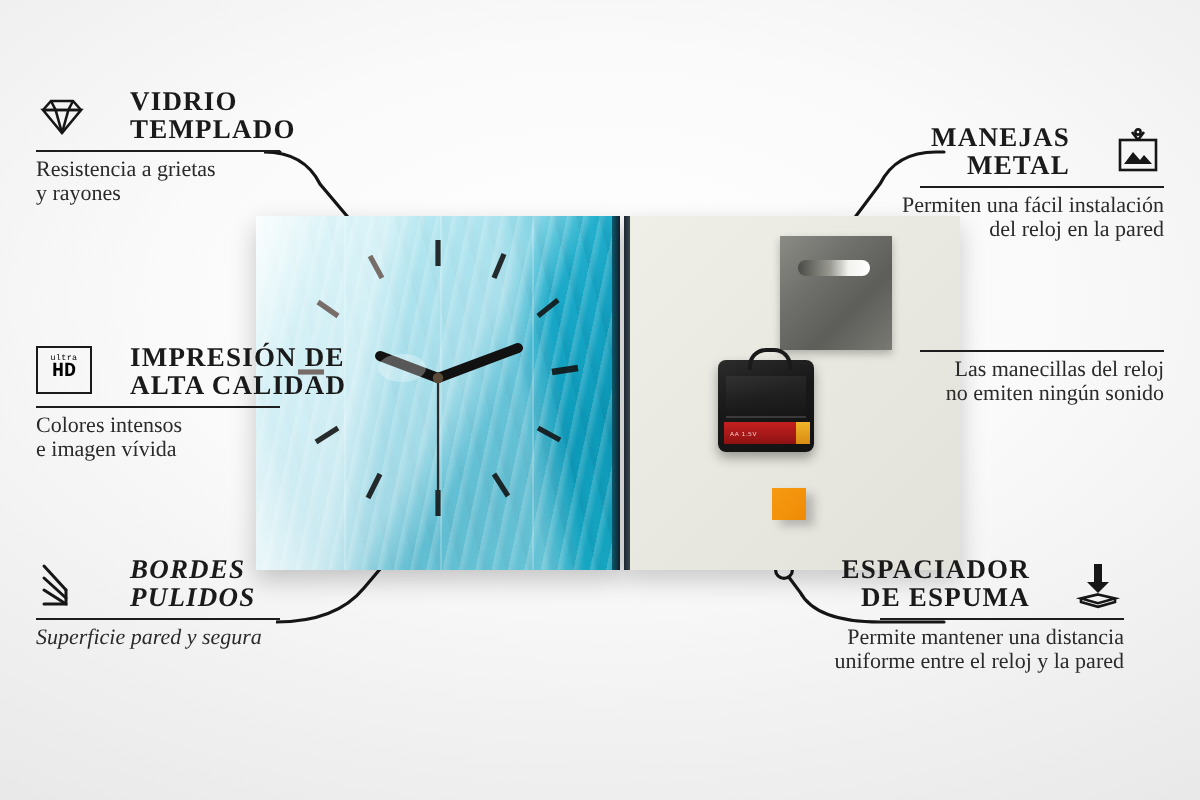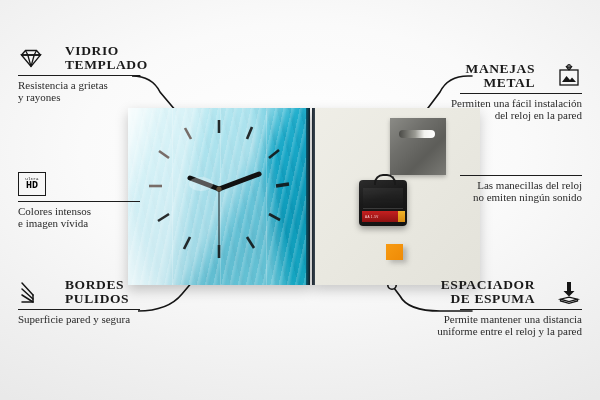--- a/index.html
+++ b/index.html
@@ -110,28 +110,28 @@
     font-family:"Liberation Serif",serif;
   }
   .feature.right .sub{text-align:right;}
   .ico{width:26px;height:26px;flex:0 0 26px;display:block;}
 
   
   #f-glass{left:18px;top:44px;}
   #f-glass .rule{width:122px;}
   #f-print{left:18px;top:172px;}
   #f-print .rule{width:122px;}
-  #f-edges{left:18px;top:278px;}
+  #f-edges{left:18px;top:278px;font-style:italic;}
   #f-edges .rule{width:122px;}
 
   #f-handles{left:350px;top:62px;}
   #f-handles .rule{width:122px;margin-left:auto;}
   #f-mech{left:350px;top:172px;}
   #f-mech .rule{width:122px;margin-left:auto;}
-  #f-foam{left:350px;top:278px;}
+  #f-foam{left:330px;top:278px;}
   #f-foam .rule{width:122px;margin-left:auto;}
 
   .hd-box{
     width:26px;height:22px;border:1.4px solid #1a1a1a;
     display:flex;flex-direction:column;align-items:center;justify-content:center;
     font-family:Liberation Mono, monospace;line-height:1;
   }
   .hd-box .u{font-size:4.2px;letter-spacing:.2px;}
   .hd-box .h{font-size:10px;font-weight:bold;}
 </style>
@@ -230,20 +230,24 @@
   </div>
 
   <div class="feature left" id="f-print">
     <div class="head">
       <span class="ico">
         <span class="hd-box">
           <span class="u">ultra</span>
           <span class="h">HD</span>
         </span>
       </span>
+      <div>
+        <div class="ttl">IMPRESIÓN DE</div>
+        <div class="ttl">ALTA CALIDAD</div>
+      </div>
     </div>
     <div class="rule"></div>
     <div class="sub">Colores intensos</div>
     <div class="sub" style="margin-top:0">e imagen vívida</div>
   </div>
 
   <div class="feature left" id="f-edges">
     <div class="head">
       <span class="ico">
         <svg viewBox="0 0 26 26" width="26" height="26" fill="none" stroke="#161616" stroke-width="1.5" stroke-linecap="round">

